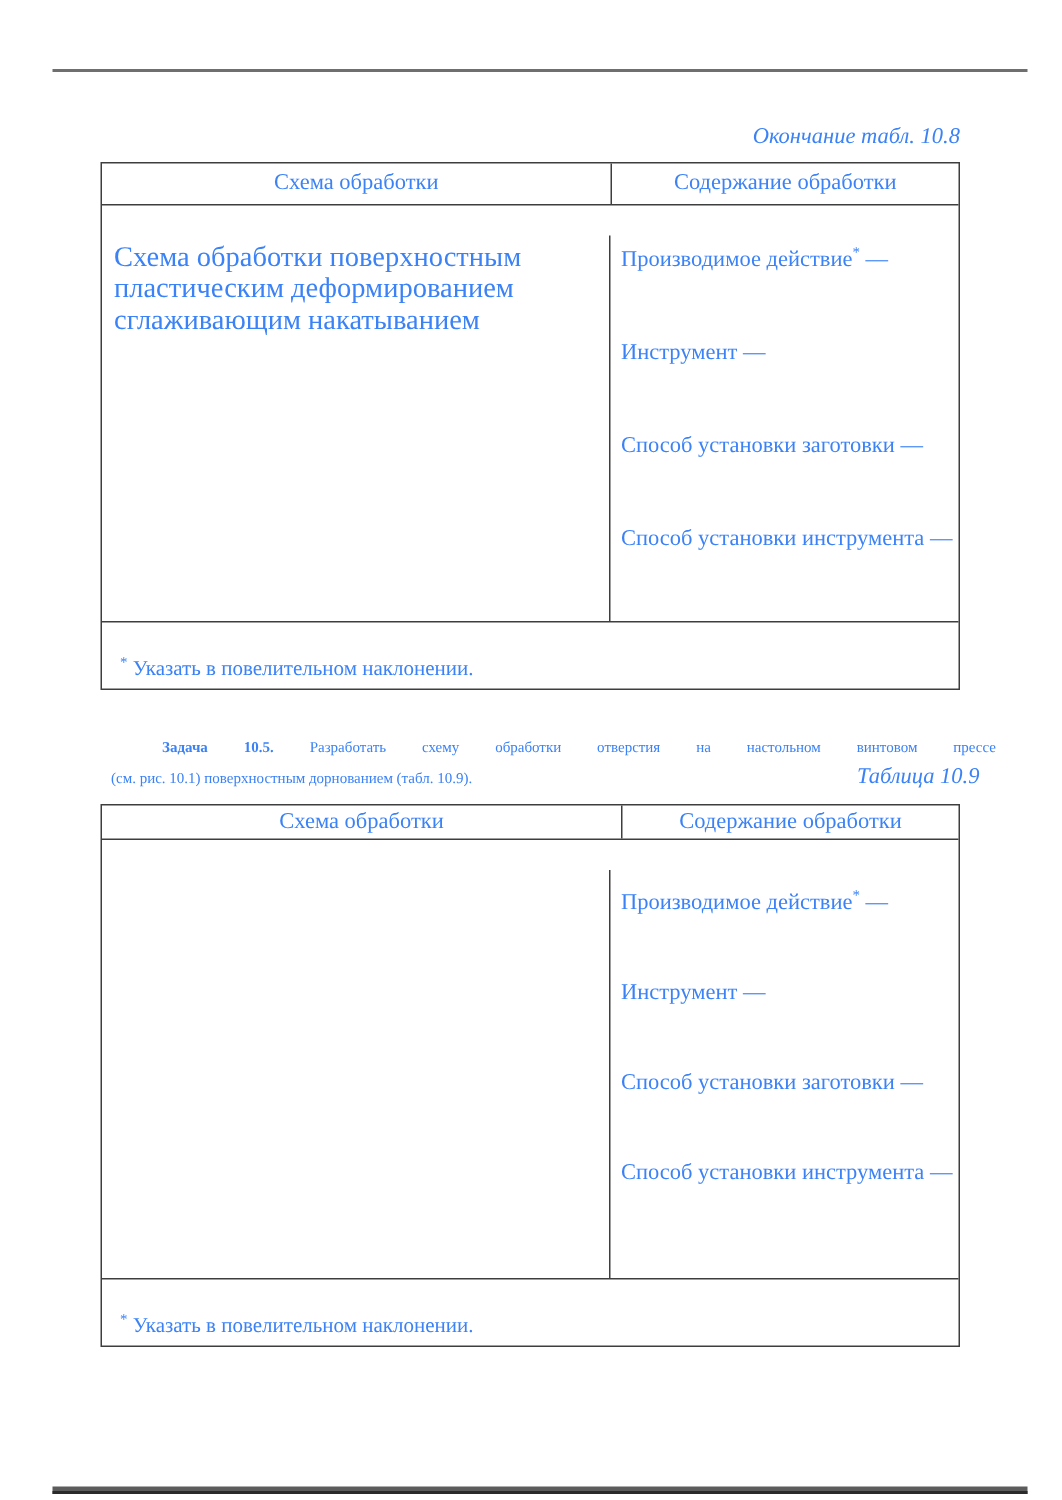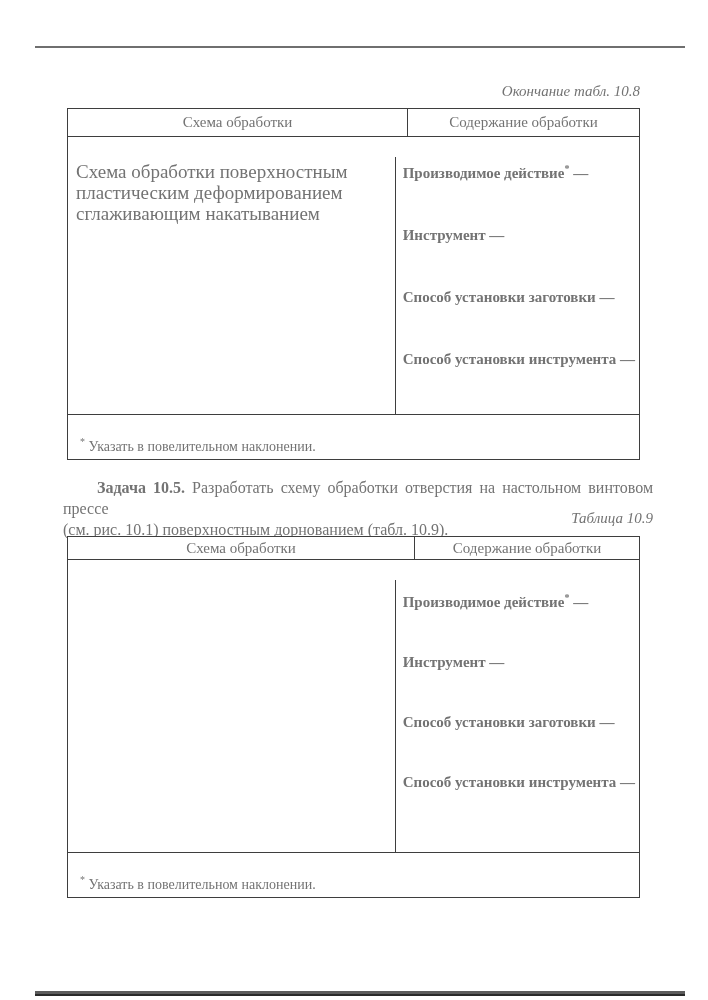--- a/index.html
+++ b/index.html
@@ -2,21 +2,21 @@
 <html lang="ru"><head>
 <meta charset="utf-8">
 <style>
   html, body { margin: 0; padding: 0; background: #ffffff; }
   .page {
     position: relative;
     width: 708px;
     height: 1000px;
     background: #ffffff;
     font-family: "Liberation Serif", serif;
-    color: #737373;
+    color: #3b82f6;
     overflow: hidden;
   }
   .rule-top {
     position: absolute; left: 35px; top: 46px;
     width: 650px; height: 2px; background: #6f6f6f;
   }
   .rule-bottom {
     position: absolute; left: 35px; top: 991px;
     width: 650px; height: 3px; background: #5c5c5c;
     border-bottom: 2px solid #2a2a2a;
@@ -55,32 +55,32 @@
 
   .tbody { display: flex; flex: 1; border-bottom: 1px solid #3e3e3e; min-height: 0; }
   .td { box-sizing: border-box; }
   .td-left {
     border-right: 1px solid #3e3e3e;
     padding: 4px 9px 0 8px;
     font-size: 19px; line-height: 21px;
   }
   .td-right { padding: 6px 4px 0 7px; font-size: 15px; line-height: 21px; }
   .tbl-2 .td-right { padding-top: 12px; }
-  .item { margin-bottom: 41px; white-space: nowrap; font-weight: bold; }
+  .item { margin-bottom: 41px; white-space: nowrap; }
   .tbl-2 .item { margin-bottom: 39px; }
   .item sup, .tfoot sup { font-size: 10px; line-height: 0; }
 
   .tfoot {
     flex: none; height: 24px; box-sizing: border-box;
     padding: 3px 6px 0 12px; font-size: 14px; line-height: 18px;
   }
 
   .para {
     position: absolute; left: 63px; top: 477px; width: 590px;
-    margin: 0; font-size: 16px; line-height: 21px;
+    margin: 11px; font-size: 10px; line-height: 21px;
   }
   .pline { display: block; }
   .pline-1 { text-align: justify; text-align-last: justify; text-indent: 34px; }
   .pline-1 b { font-weight: bold; }
 </style>
 </head>
 <body>
 
 <div class="page">
 

